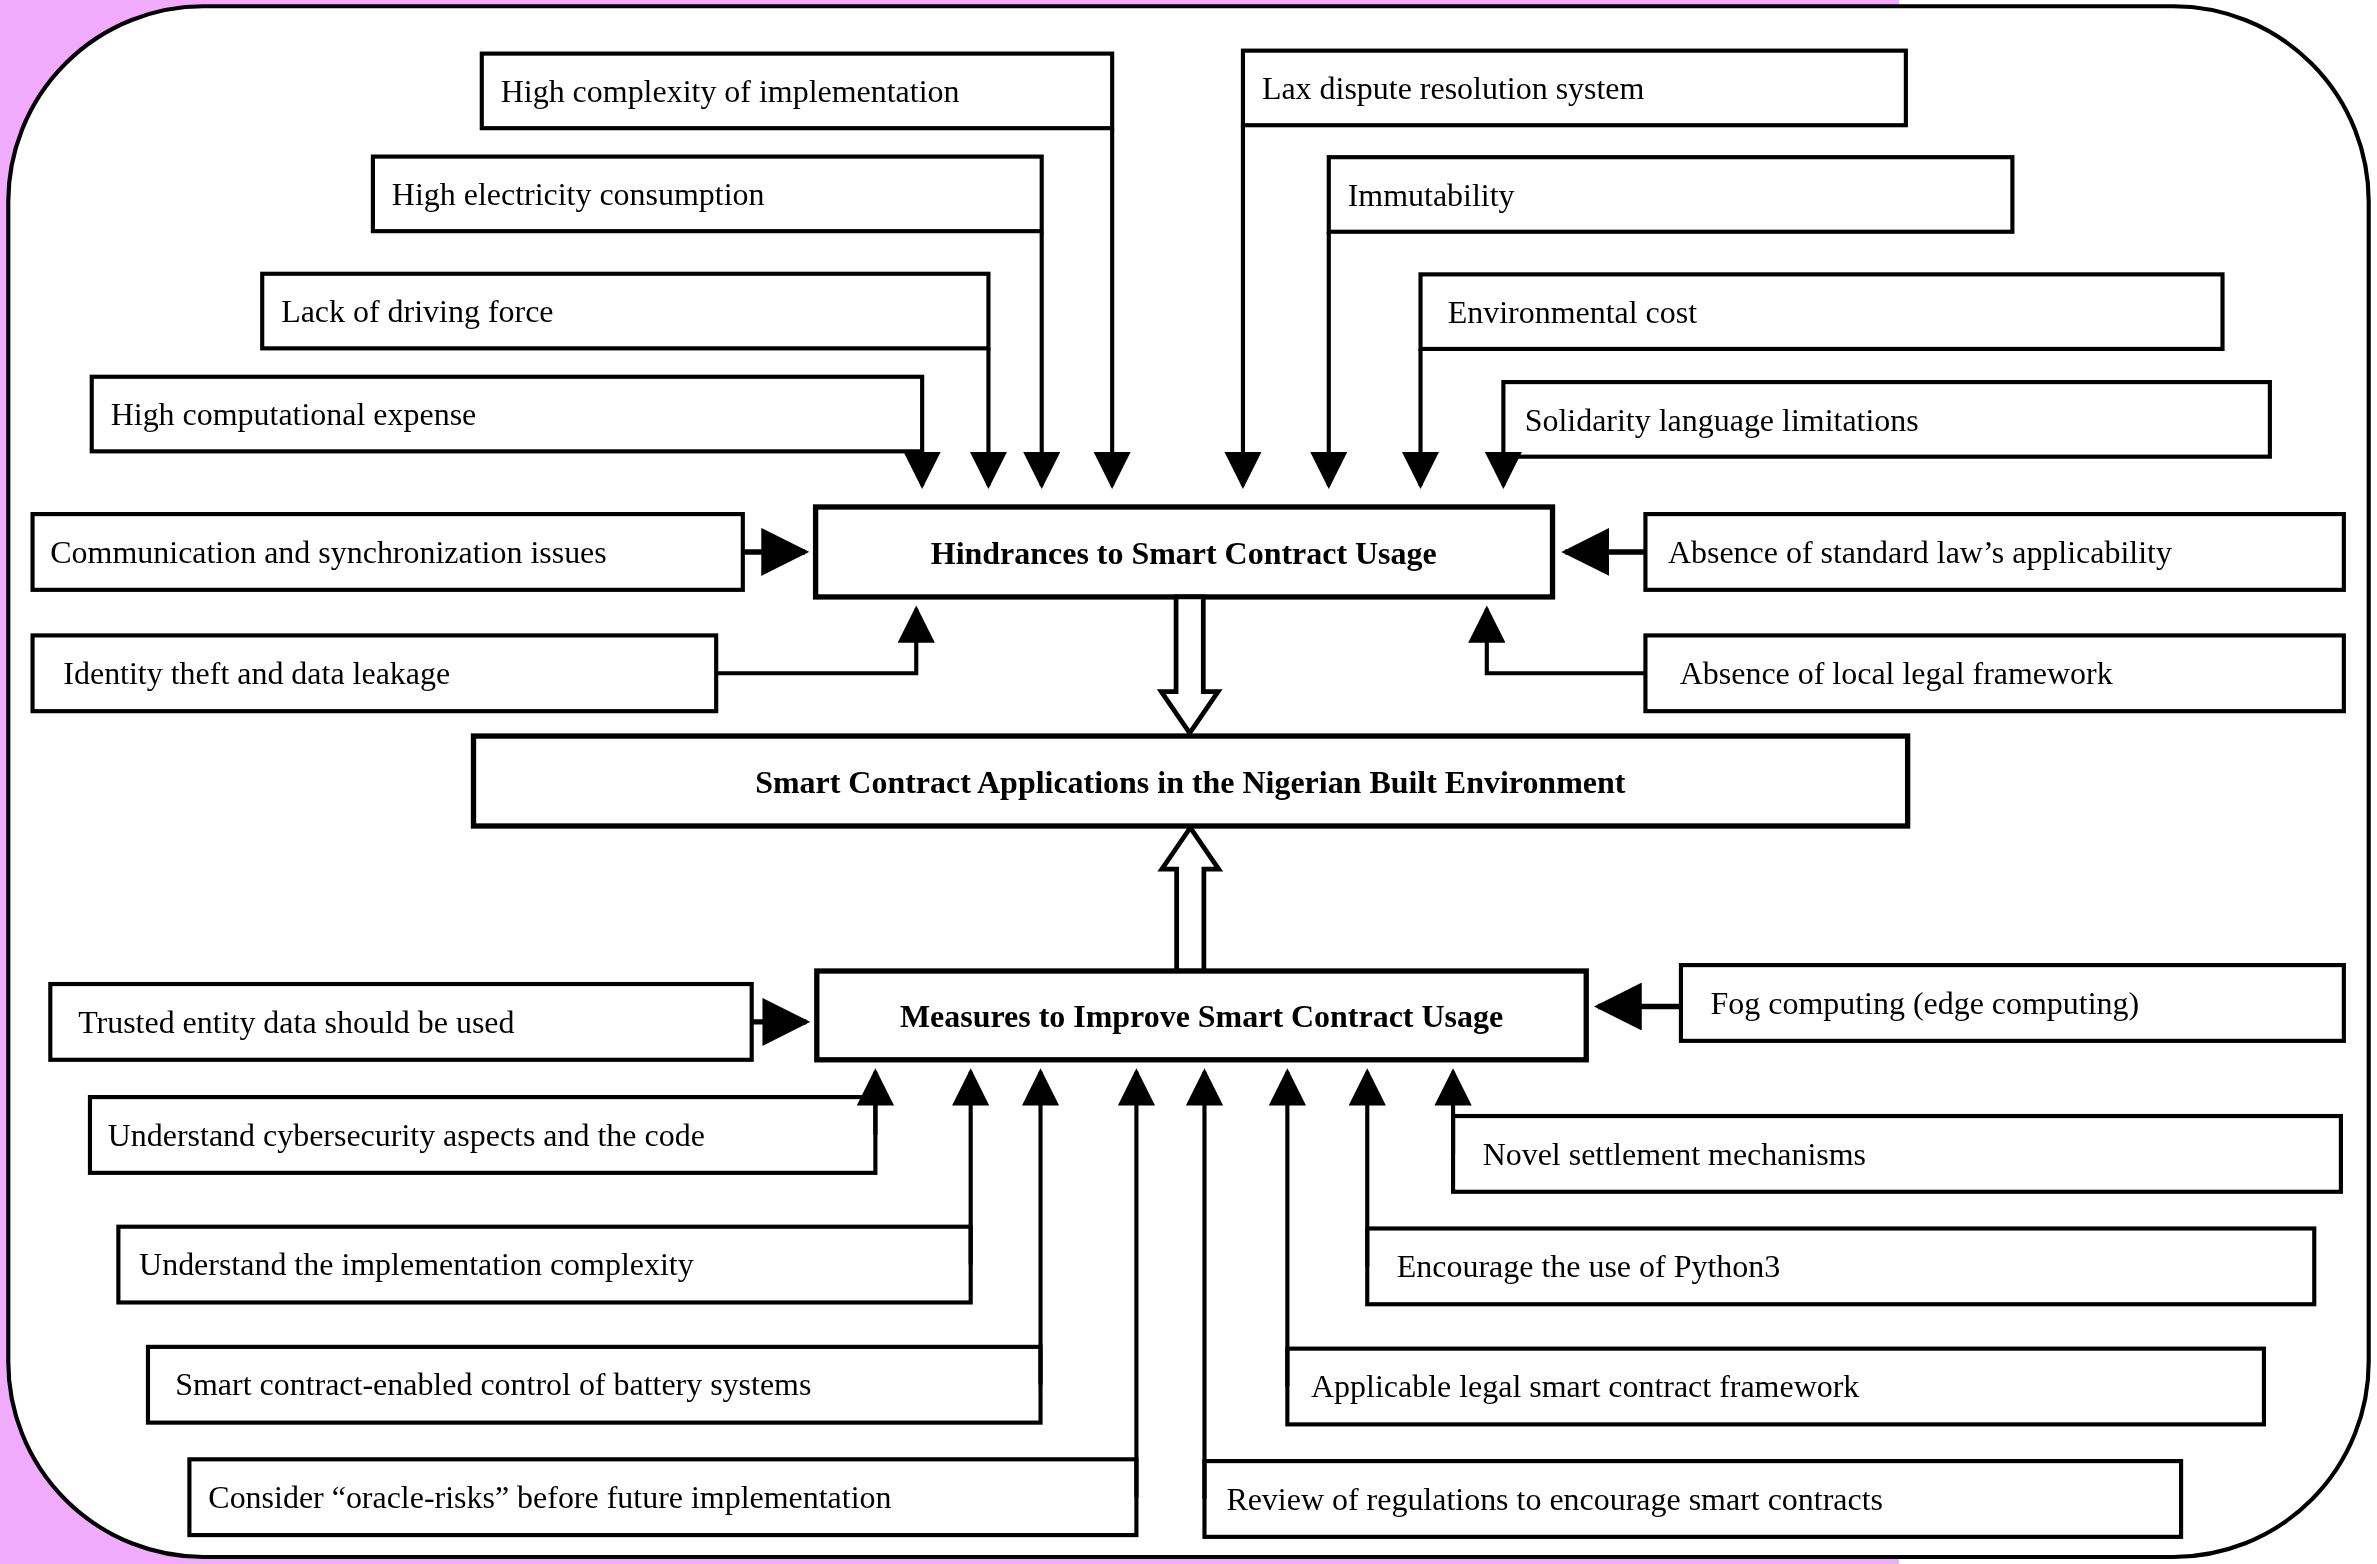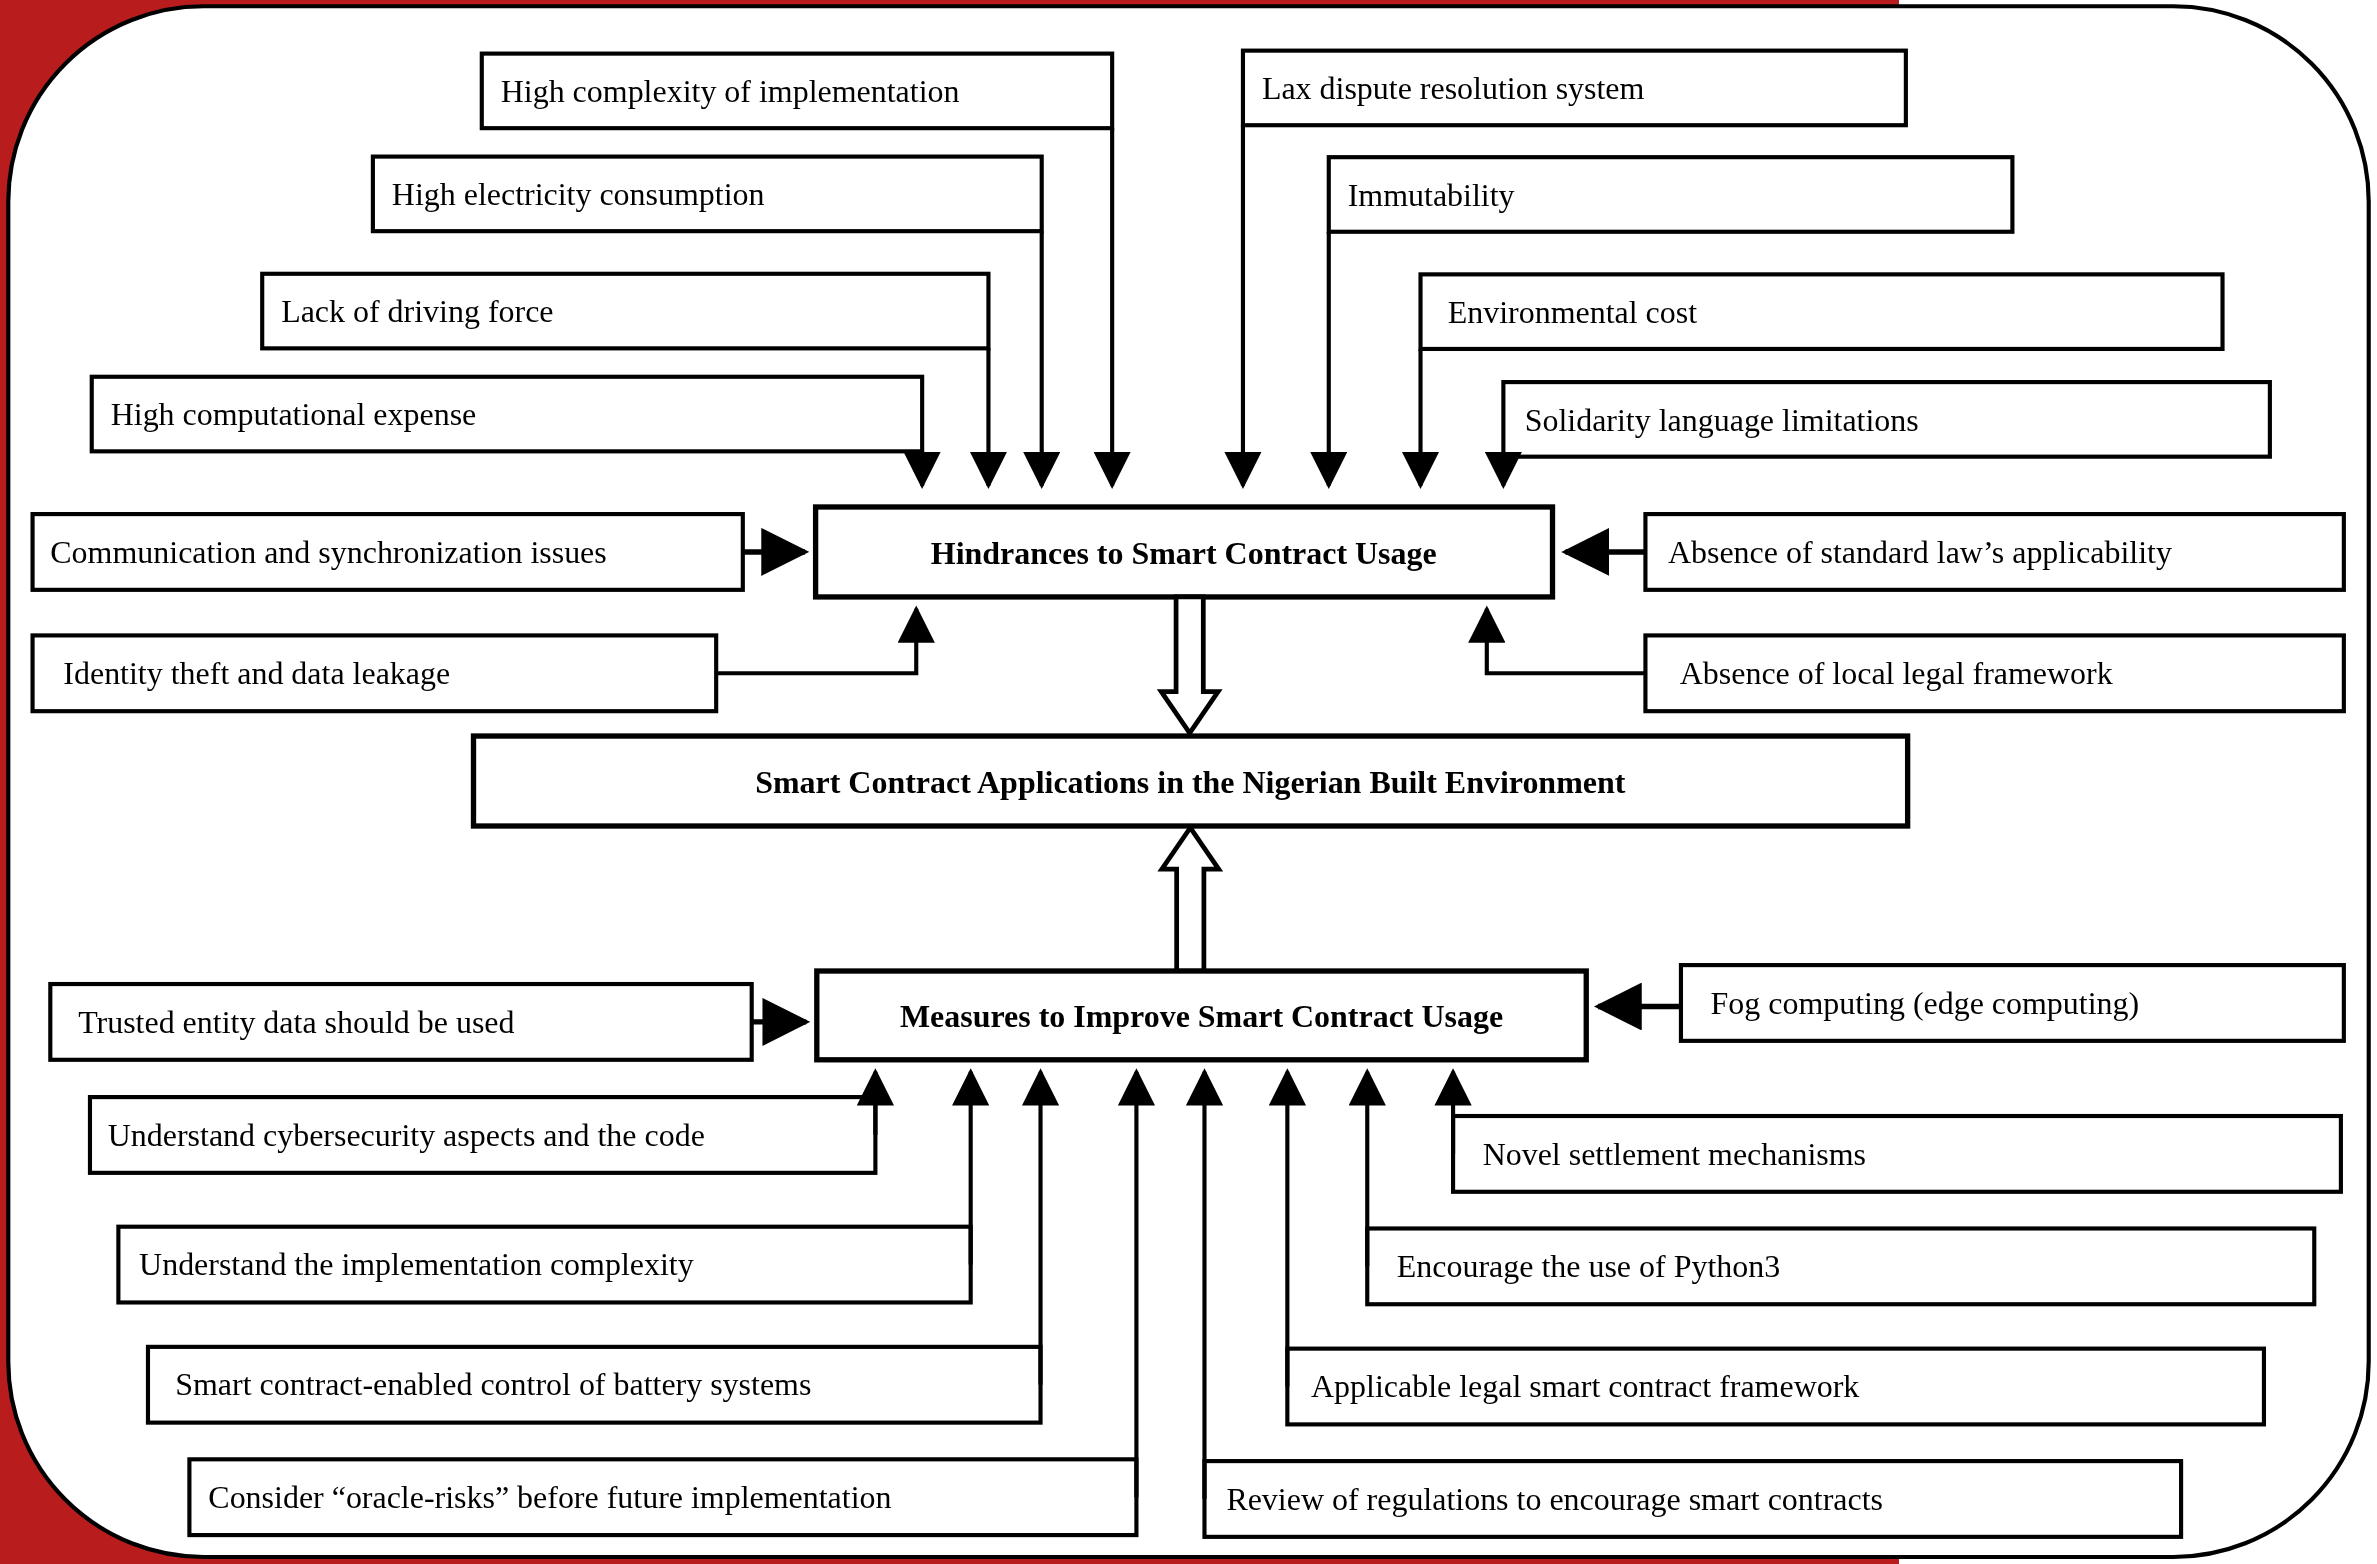--- a/index.html
+++ b/index.html
@@ -1,16 +1,16 @@
 <!DOCTYPE html>
 <html style="font-size:9.5px"><head>
 <meta charset="utf-8">
 <style>
   html,body{margin:0;padding:0;background:#ffffff;}
-  #stage{position:relative;width:1899px;height:1565px;background:#b91c1c;
+  #stage{position:relative;width:1899px;height:1565px;background:#f0abfc;
          font-family:"Liberation Serif","DejaVu Serif",serif;}
   svg{display:block;}
   .boxtext{font-family:"Liberation Serif","DejaVu Serif",serif;font-size:54px;fill:#000000;}
   .boxtext-bold{font-family:"Liberation Serif","DejaVu Serif",serif;font-size:54px;font-weight:bold;fill:#000000;}
 </style>
 </head>
 <body>
 
 <div id="stage">
 <svg width="2377" height="1565" viewBox="0 0 4016 2643" xmlns="http://www.w3.org/2000/svg">

